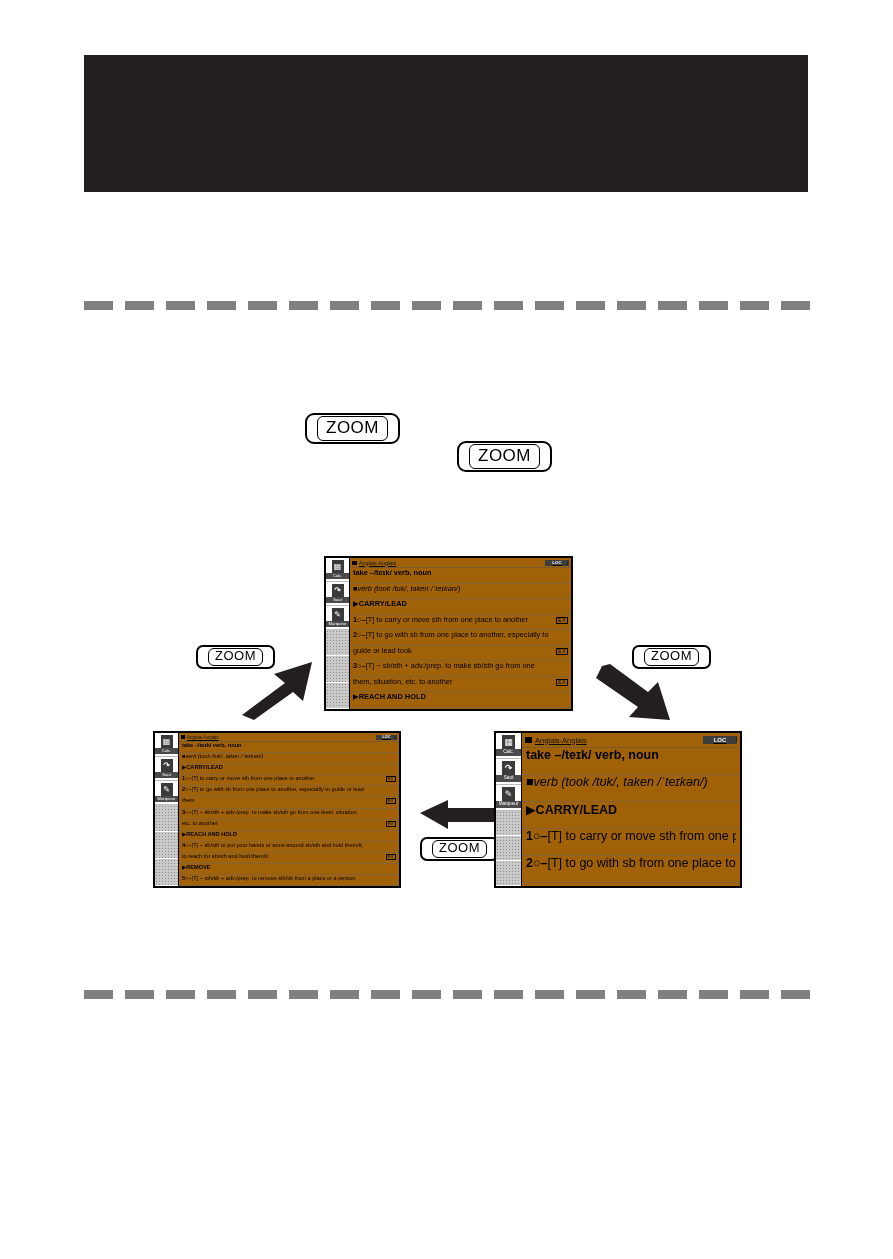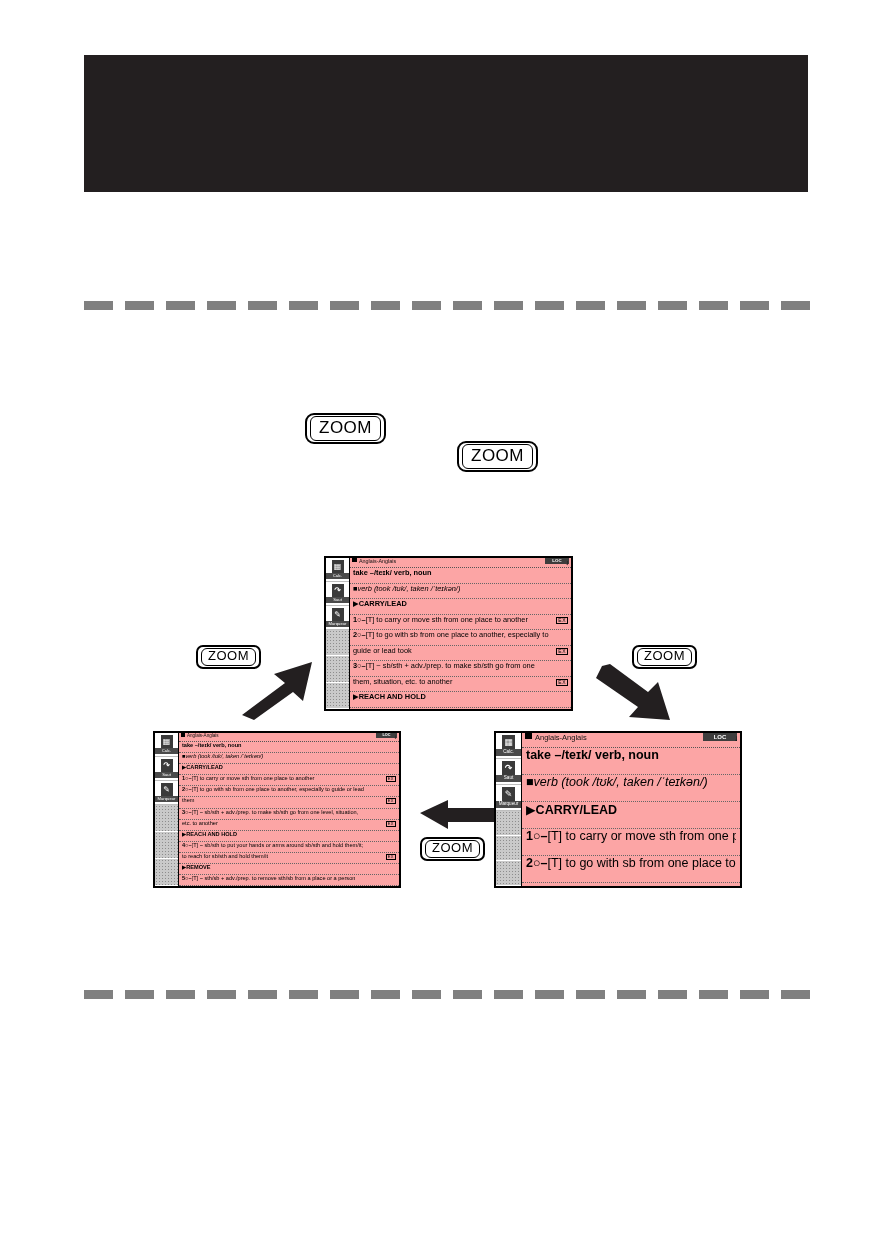--- a/index.html
+++ b/index.html
@@ -11,21 +11,21 @@
   .header-block{position:absolute;left:84px;top:55px;width:724px;height:137px;
                 background:#231f20;}
   .rule{position:absolute;left:84px;height:9px;width:726px;
         background-image:repeating-linear-gradient(to right,#808080 0px,#808080 29px,
                          #ffffff 29px,#ffffff 41px);}
   .rule.top{top:301px;}
   .rule.bottom{top:990px;}
 
   
   .zoom-btn{position:absolute;border:2px solid #000;border-radius:9px;
-            background:#fff;padding:1px 3px;}
+            background:#fff;padding:1px 10px;}
   .zoom-btn .inner{border:1px solid #000;border-radius:6px;padding:1px 8px 2px;
             font-size:17px;letter-spacing:.5px;color:#000;line-height:1.15;
             font-family:"Liberation Sans",sans-serif;}
   .zoom-btn.small .inner{font-size:13px;padding:0px 6px 1px;}
   .zoom-btn.small{border-radius:7px;border-width:2px;}
 
   #zoom-legend-a{left:305px;top:413px;}
   #zoom-legend-b{left:457px;top:441px;}
   #zoom-left{left:196px;top:645px;}
   #zoom-right{left:632px;top:645px;}
@@ -44,23 +44,23 @@
             color:#000;box-sizing:border-box;}
   .side-ico .glyph{background:#3a3a3a;color:#fff;display:flex;
             align-items:center;justify-content:center;font-weight:bold;}
   .side-ico .cap{background:#4a4a4a;color:#fff;width:100%;text-align:center;
             line-height:1;}
   .side-pad{background:#c9c9c9;border-bottom:1px solid #fff;flex:1;
             background-image:radial-gradient(#8d8d8d 0.5px,transparent 0.6px);
             background-size:3px 3px;}
 
   .content{flex:1;position:relative;box-sizing:border-box;
-           background:#fca5a5;overflow:hidden;}
-  .titlebar{display:flex;border-bottom:1px dotted #555;
-            box-sizing:border-box;position:relative;}
+           background:#a16207;overflow:hidden;}
+  .titlebar{display:flex;align-items:center;border-bottom:1px dotted #555;
+            box-sizing:border-box;position:relative;text-decoration:underline;}
   .titlebar .bars{display:inline-block;background:#000;}
   .titlebar .ttl{flex:1;color:#111;white-space:nowrap;}
   .loc{background:#3d3d3d;color:#fff;text-align:center;font-weight:bold;}
   .scroll-ind{position:absolute;right:2px;top:1px;color:#000;}
 
   .line{display:flex;align-items:baseline;border-bottom:1px dotted #666;
         box-sizing:border-box;white-space:nowrap;overflow:hidden;
         color:#000;position:relative;}
   .num{font-weight:bold;flex:none;}
   .txt{flex:1;overflow:hidden;text-overflow:clip;}

